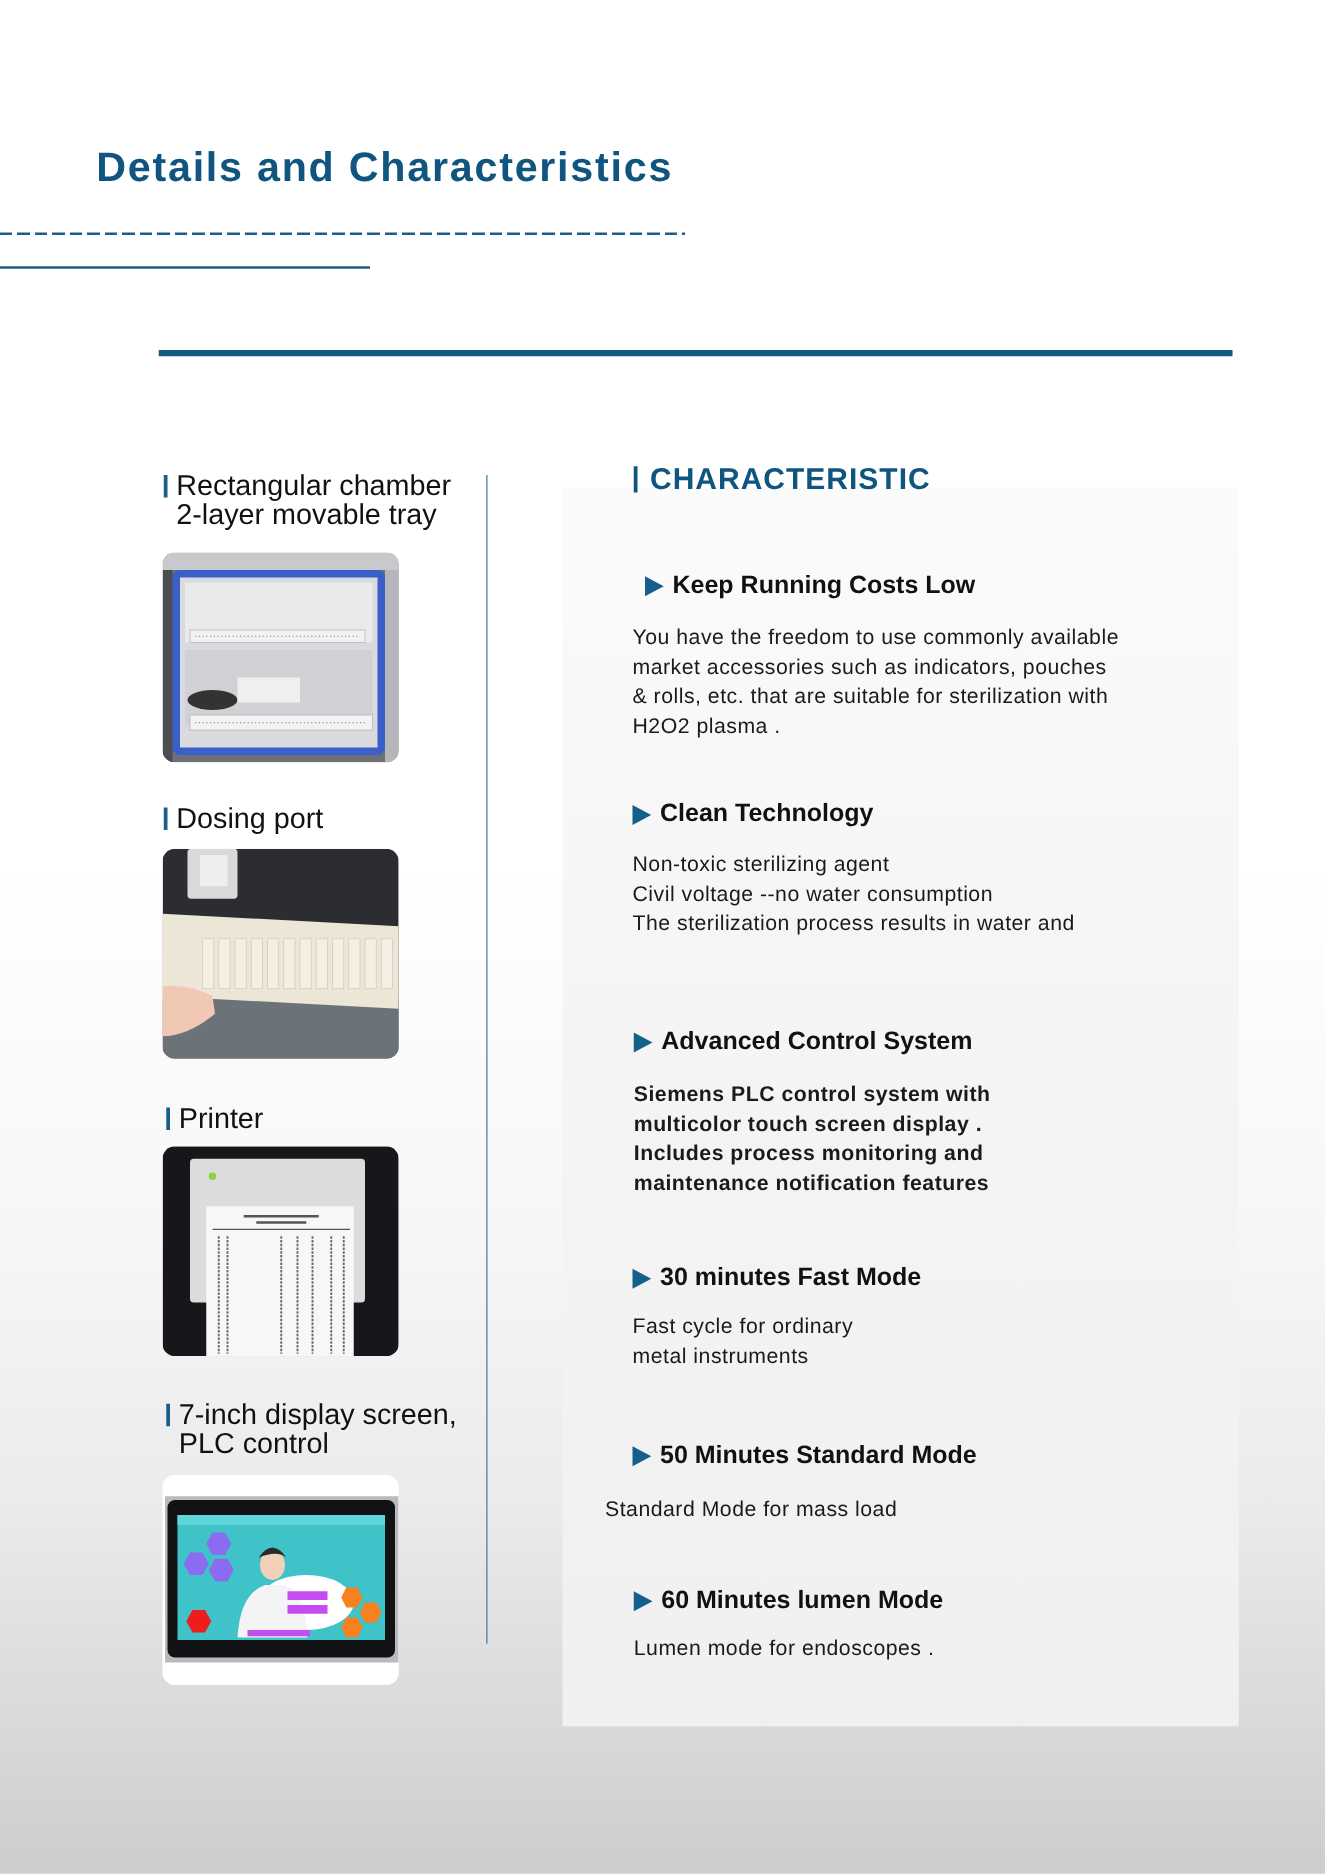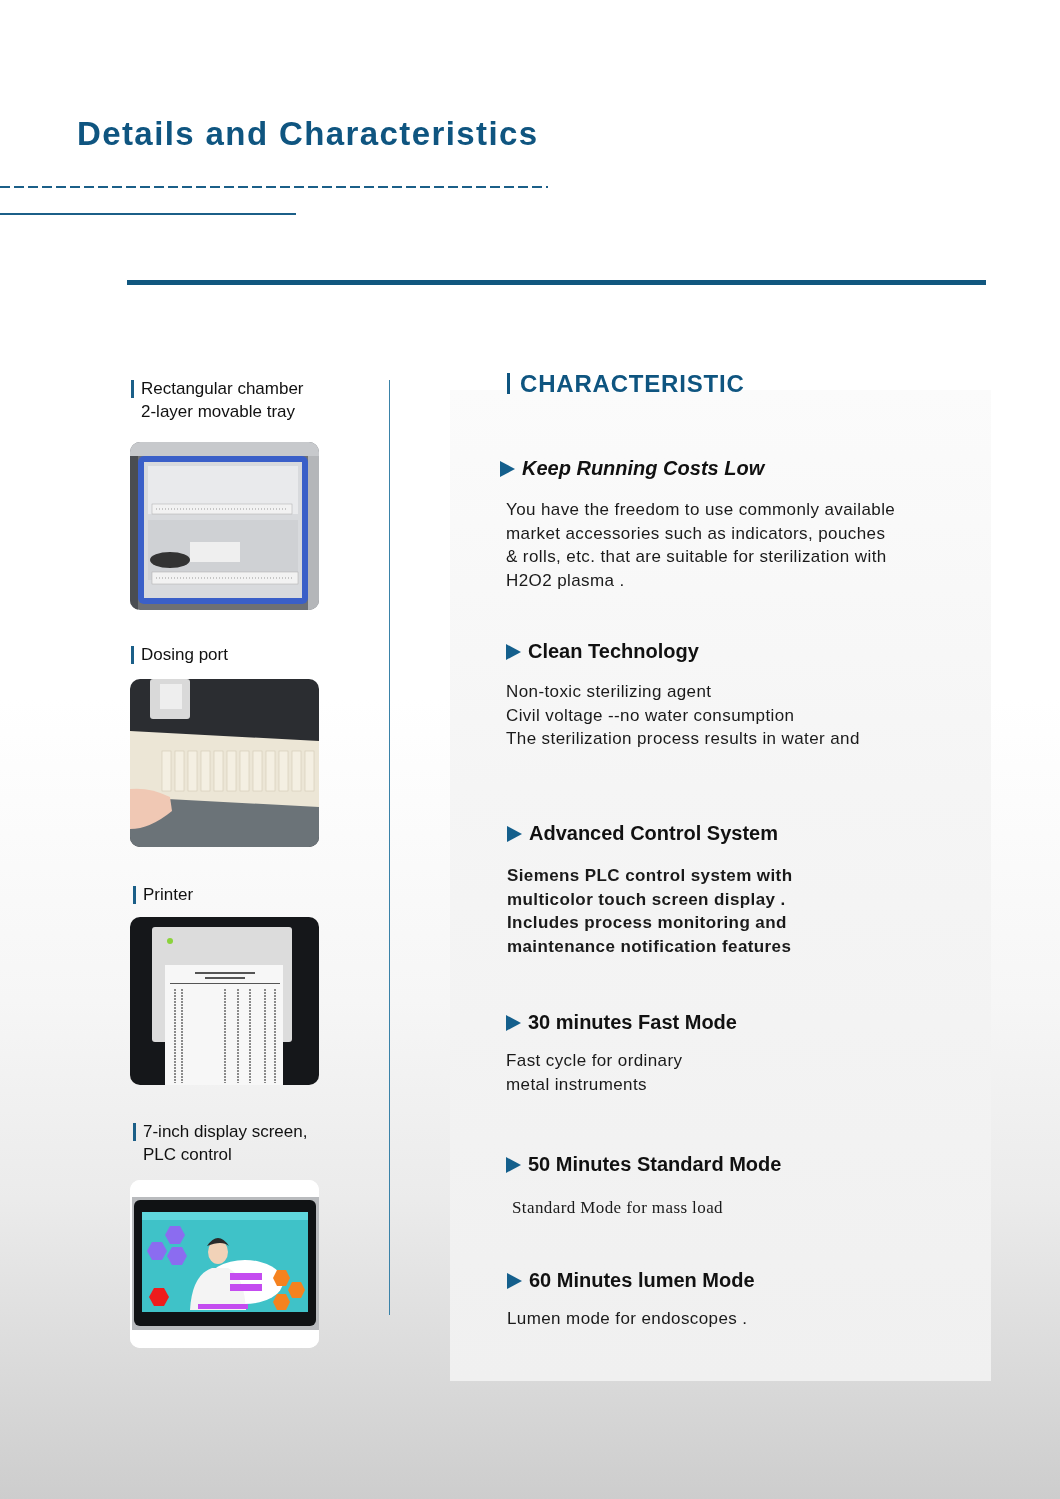--- a/index.html
+++ b/index.html
@@ -25,21 +25,21 @@
   .solid-short { left: 0; top: 213px; width: 296px; height: 2px; background: #1b5f88; }
   .hr-long { left: 127px; top: 280px; width: 859px; height: 5px; background: #11577f; }
 
   .right-panel {
     left: 450px; top: 390px; width: 541px; height: 991px;
     background: linear-gradient(to bottom, #fbfbfb 0%, #f5f5f5 40%, #f0f0f0 100%);
   }
   .vdivider { left: 389px; top: 380px; width: 1px; height: 935px; background: #3a82a8; }
 
   .left-item-label {
-    font-size: 17px; line-height: 23px; color: #111;
+    font-size: 23px; line-height: 23px; color: #111;
     padding-left: 10px; white-space: pre-line;
   }
   .left-item-label::before {
     content: ""; position: absolute; left: 0; top: 3px; width: 3px; height: 18px; background: #1b5f88;
   }
   .photo { width: 189px; height: 168px; border-radius: 10px; overflow: hidden; }
 
   .section-heading {
     left: 507px; top: 370px; font-size: 24px; font-weight: bold; color: #0f5580;
     letter-spacing: 0.8px; padding-left: 13px; white-space: nowrap;
@@ -168,21 +168,21 @@
     <g fill="#f5821f">
       <polygon points="147,90 156,90 160,98 156,106 147,106 143,98"></polygon>
       <polygon points="162,102 171,102 175,110 171,118 162,118 158,110"></polygon>
       <polygon points="147,114 156,114 160,122 156,130 147,130 143,122"></polygon>
     </g>
   </svg>
 </div>
 
 <div class="abs section-heading">CHARACTERISTIC</div>
 
-<div class="abs feat-title" style="left:500px; top:457px;font-style:italic;">
+<div class="abs feat-title" style="left:516px; top:457px;">
   <span class="tri"></span>
   <span>Keep Running Costs Low</span>
 </div>
 <div class="abs feat-desc" style="left:506px; top:498px;">
   <div>You have the freedom to use commonly available</div>
   <div>market accessories such as indicators, pouches</div>
   <div>&amp; rolls, etc. that are suitable for sterilization with</div>
   <div>H2O2 plasma .</div>
 </div>
 
@@ -213,21 +213,21 @@
 </div>
 <div class="abs feat-desc" style="left:506px; top:1049px;">
   <div>Fast cycle for ordinary</div>
   <div>metal instruments</div>
 </div>
 
 <div class="abs feat-title" style="left:506px; top:1153px;">
   <span class="tri"></span>
   <span>50 Minutes Standard Mode</span>
 </div>
-<div class="abs feat-desc" style="left:512px; top:1196px;font-family:Liberation Serif, serif;">
+<div class="abs feat-desc" style="left:484px; top:1196px;">
   <div>Standard Mode  for mass load</div>
 </div>
 
 <div class="abs feat-title" style="left:507px; top:1269px;">
   <span class="tri"></span>
   <span>60 Minutes lumen Mode</span>
 </div>
 <div class="abs feat-desc" style="left:507px; top:1307px;">
   <div>Lumen mode for endoscopes .</div>
 </div>

